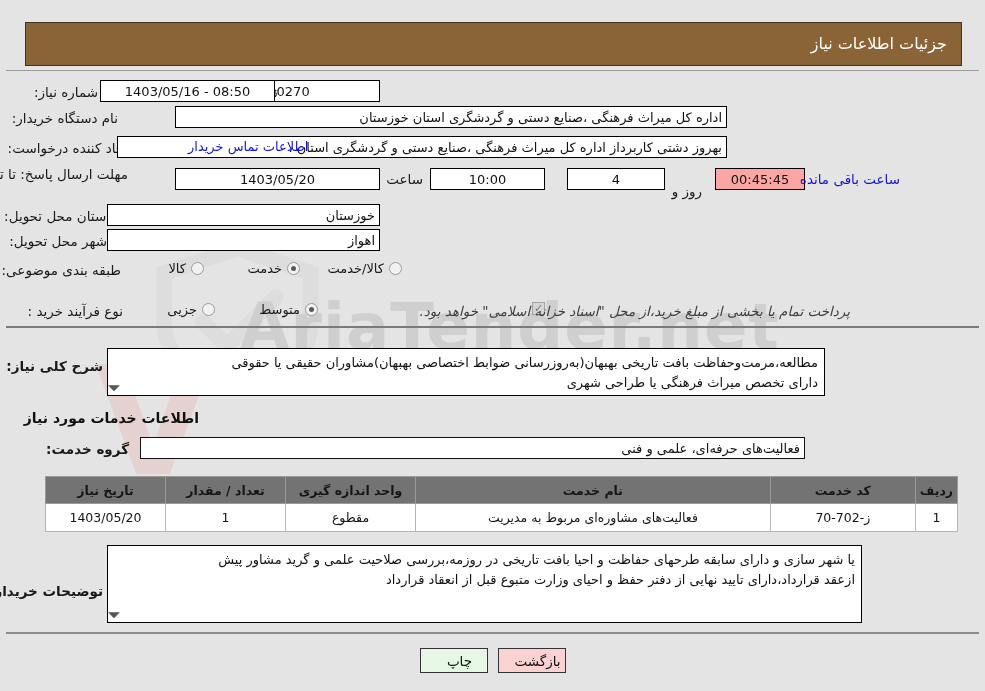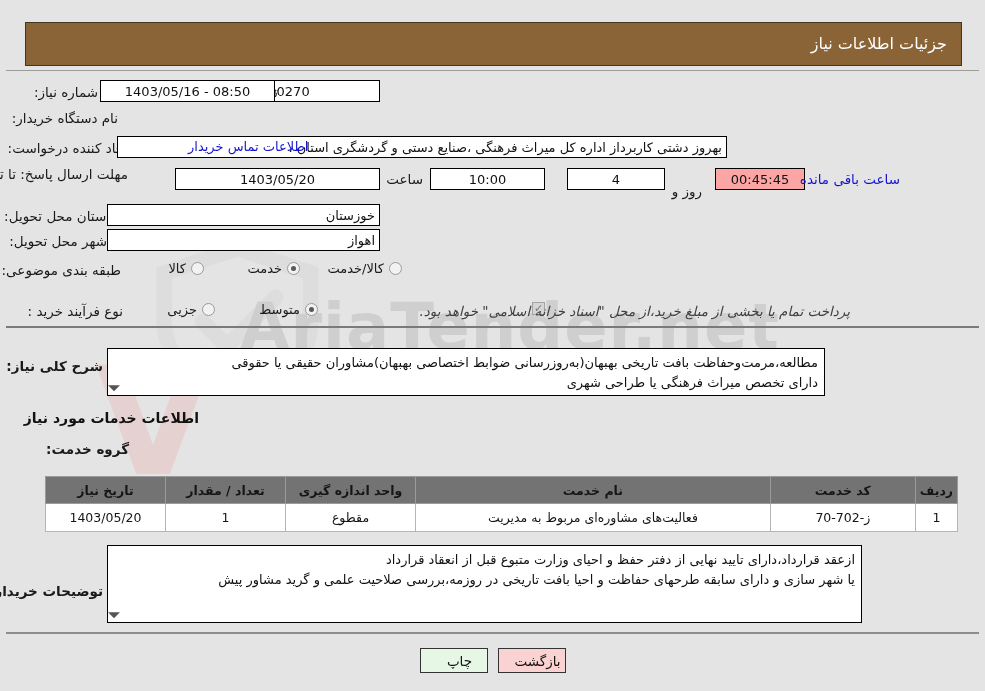--- a/index.html
+++ b/index.html
@@ -255,20 +255,21 @@
   <div id="main-panel"></div>
 
   <div class="lbl" style="right:887px; top:84px;">شماره نیاز:</div>
   <div class="fld ctr" style="right:605px; top:80px; width:273px;">1103005351000270</div>
 
   <div class="lbl" style="right:707px; top:84px; color:#3a2a12;">تاریخ و ساعت اعلان عمومی:</div>
 
   <div class="fld ctr" style="left:100px; top:80px; width:175px;">08:50 - 1403/05/16</div>
 
   <div class="lbl" style="right:867px; top:110px;">نام دستگاه خریدار:</div>
+  <div class="fld" style="right:258px; top:106px; width:552px;">اداره کل میراث فرهنگی ،صنایع دستی و گردشگری استان خوزستان</div>
 
   <div class="lbl" style="right:853px; top:140px;">ایجاد کننده درخواست:</div>
   <div class="fld" style="right:258px; top:136px; width:610px;">بهروز دشتی کاربرداز اداره کل میراث فرهنگی ،صنایع دستی و گردشگری استان ،</div>
   <a class="link" style="left:188px; top:139px;">اطلاعات تماس خریدار</a>
 
   <div class="lbl" style="right:857px; top:166px; line-height:17px; text-align:right;">مهلت ارسال پاسخ: تا تاریخ:</div>
   <div class="fld ctr" style="right:605px; top:168px; width:205px;">1403/05/20</div>
   <div class="lbl" style="right:562px; top:171px;">ساعت</div>
   <div class="fld ctr" style="right:440px; top:168px; width:115px;">10:00</div>
   <div class="fld ctr" style="right:320px; top:168px; width:98px;">4</div>
@@ -312,20 +313,21 @@
   <div class="lbl lbl-b" style="right:882px; top:358px;">شرح کلی نیاز:</div>
   <div class="ta" style="right:160px; top:348px; width:718px; height:48px;">
     <div>مطالعه،مرمت‌وحفاظت بافت تاریخی بهبهان(به‌روزرسانی ضوابط اختصاصی بهبهان)مشاوران حقیقی یا حقوقی</div>
     <div>دارای تخصص میراث فرهنگی یا طراحی شهری</div>
     <span class="grip">◢</span>
   </div>
 
   <div class="section-title" style="right:786px; top:410px;">اطلاعات خدمات مورد نیاز</div>
 
   <div class="lbl lbl-b" style="right:856px; top:441px;">گروه خدمت:</div>
+  <div class="fld" style="right:180px; top:437px; width:665px; border-color:#111;">فعالیت‌های حرفه‌ای، علمی و فنی</div>
 
   <table id="svc-table">
     <thead>
       <tr>
         <th style="width:35px;">ردیف</th>
         <th style="width:145px;">کد خدمت</th>
         <th>نام خدمت</th>
         <th style="width:130px;">واحد اندازه گیری</th>
         <th style="width:120px;">تعداد / مقدار</th>
         <th style="width:120px;">تاریخ نیاز</th>
@@ -338,22 +340,22 @@
         <td>فعالیت‌های مشاوره‌ای مربوط به مدیریت</td>
         <td>مقطوع</td>
         <td>1</td>
         <td>1403/05/20</td>
       </tr>
     </tbody>
   </table>
 
   <div class="lbl lbl-b" style="right:882px; top:583px;">توضیحات خریدار:</div>
   <div class="ta" style="right:123px; top:545px; width:755px; height:78px;">
+    <div>یا شهر سازی و دارای سابقه طرحهای حفاظت و احیا بافت تاریخی در روزمه،بررسی صلاحیت علمی و گرید مشاور پیش</div>
     <div>ازعقد قرارداد،دارای تایید نهایی از دفتر حفظ و احیای وزارت متبوع قبل از انعقاد قرارداد</div>
-    <div>یا شهر سازی و دارای سابقه طرحهای حفاظت و احیا بافت تاریخی در روزمه،بررسی صلاحیت علمی و گرید مشاور پیش</div>
     <span class="grip">◢</span>
   </div>
 
   <div id="sep-bottom"></div>
 
   <div id="btn-row">
     <div class="btn" id="btn-back">بازگشت</div>
     <div class="btn" id="btn-print">چاپ</div>
   </div>
 

